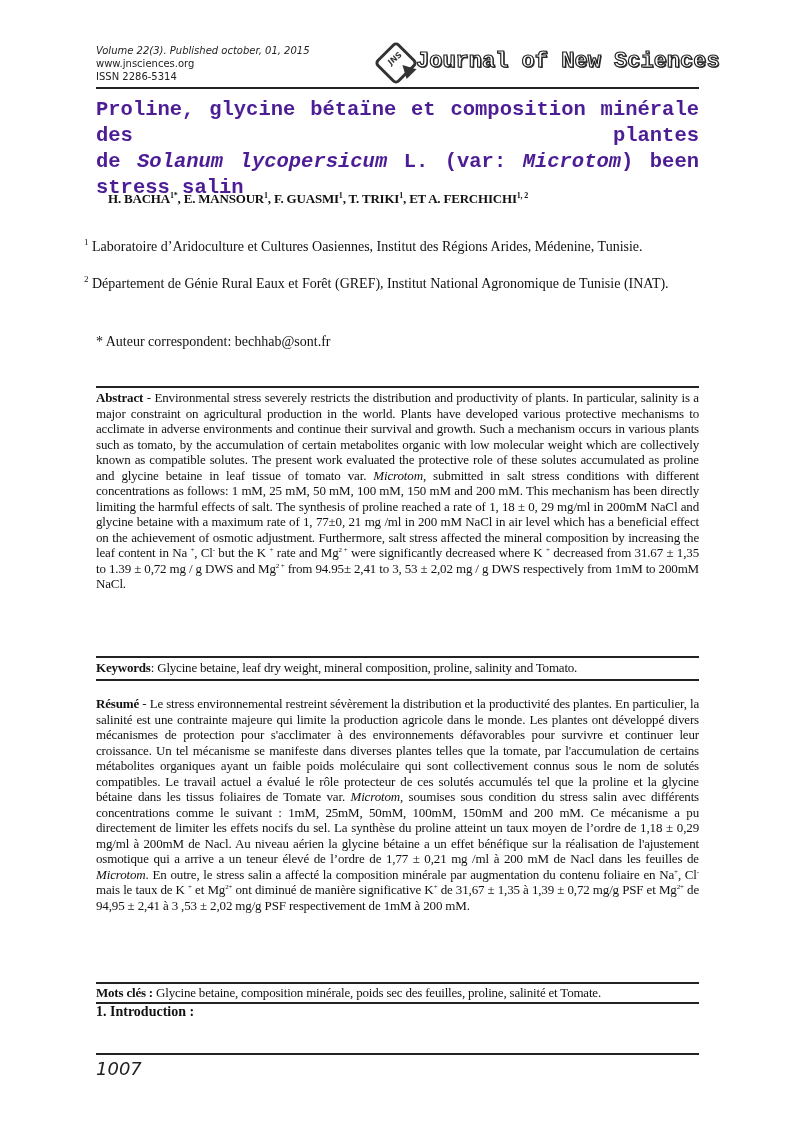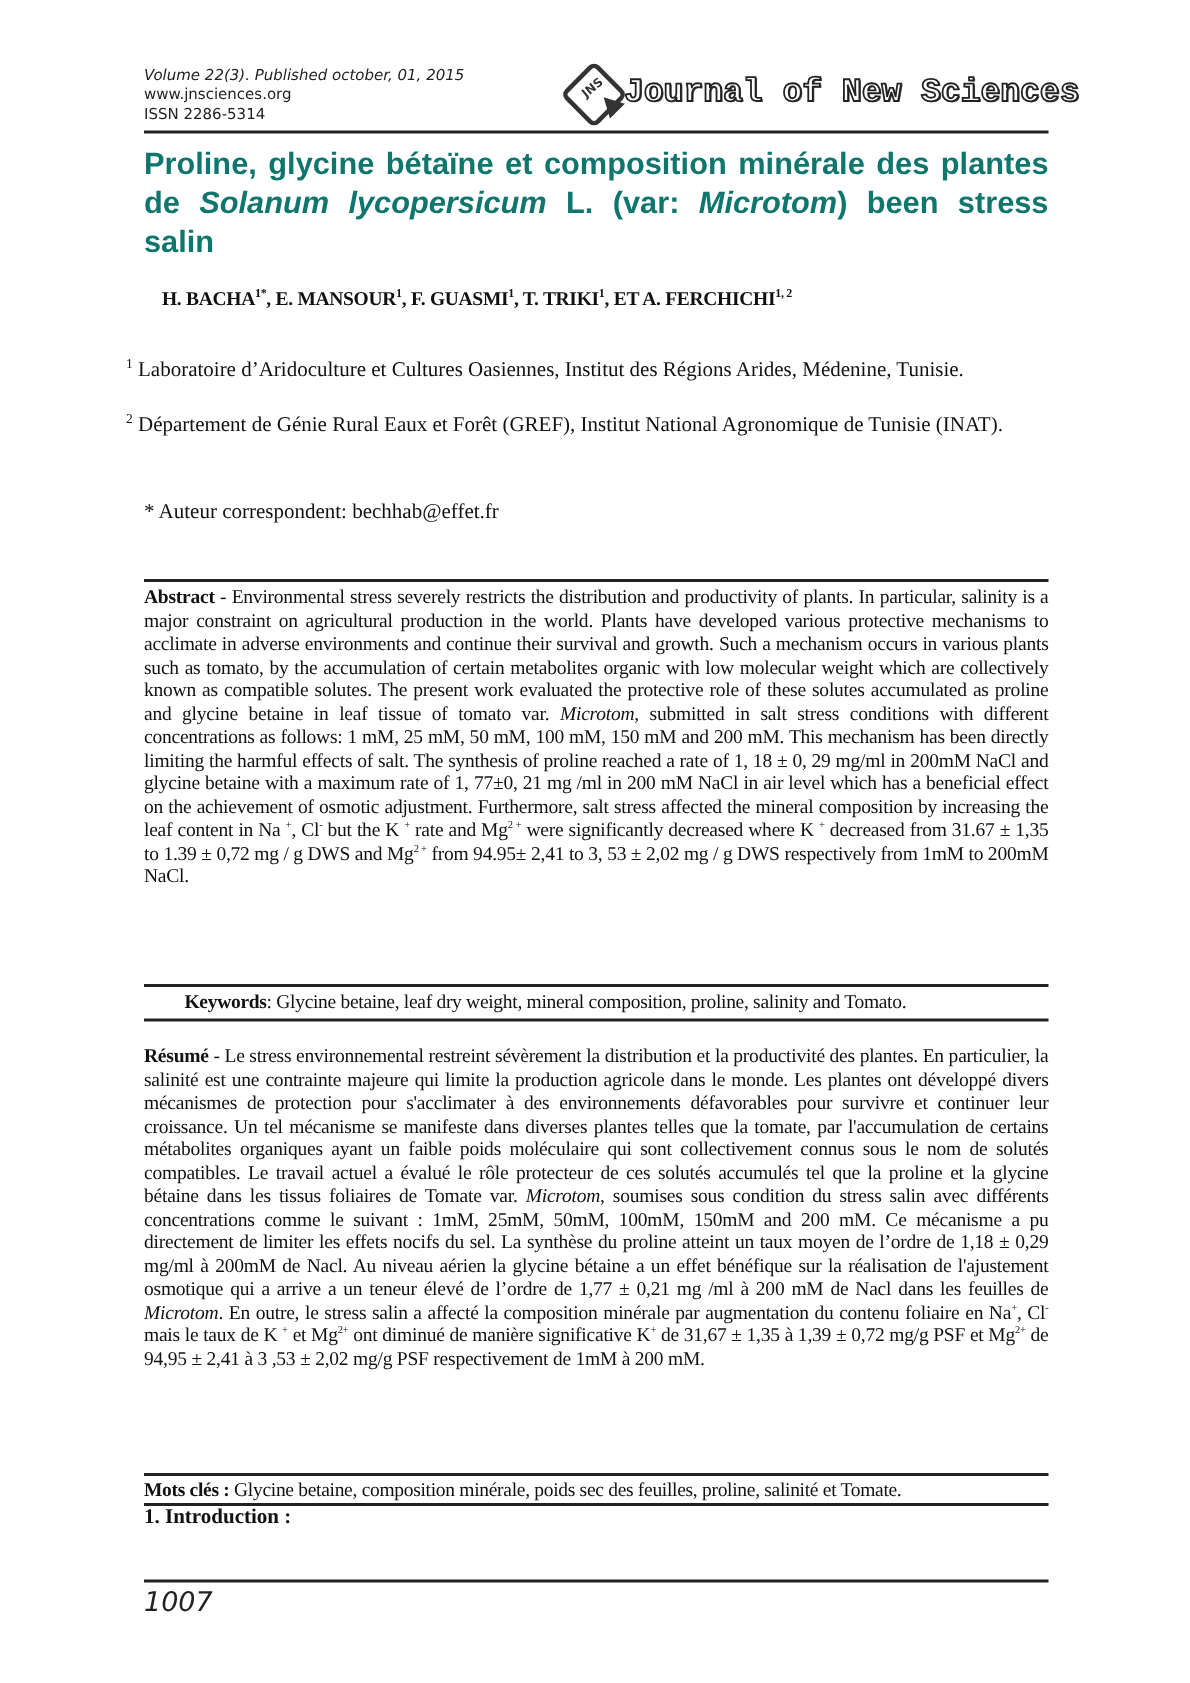--- a/index.html
+++ b/index.html
@@ -6,21 +6,21 @@
   body { width: 793px; height: 1122px; position: relative; overflow: hidden; color: #111; }
   .hdr-meta { position: absolute; left: 96px; top: 44px; font-family: "DejaVu Sans", sans-serif; font-size: 10px; line-height: 13px; color: #222; }
   .hdr-meta .vol { font-style: italic; }
   .logo { position: absolute; left: 374px; top: 40px; height: 42px; display: flex; align-items: center; }
   .logo-mark { width: 40px; height: 40px; position: relative; }
   .logo-mark .diamond { position: absolute; left: 6px; top: 6px; width: 26px; height: 26px; border: 3px solid #333; border-radius: 5px; transform: rotate(45deg); background: #fff; }
   .logo-mark .jns { position: absolute; left: 8px; top: 13px; width: 26px; text-align: center; font-family: "DejaVu Sans", sans-serif; font-size: 8px; font-weight: bold; transform: rotate(-40deg); color: #333; }
   .logo-mark .cursor { position: absolute; left: 26px; top: 22px; width: 0; height: 0; border-left: 7px solid transparent; border-right: 7px solid transparent; border-bottom: 13px solid #333; transform: rotate(-45deg); }
   .logo-text { font-family: Liberation Mono, monospace; font-weight: bold; font-size: 22px; color: #fff; -webkit-text-stroke: 1.2px #222; text-shadow: 1px 1px 0 #444; letter-spacing: 0px; margin-left: 2px; }
   .rule { position: absolute; left: 96px; width: 603px; background: #222; }
-  .title { position: absolute; left: 96px; top: 97px; width: 603px; font-family: Liberation Sans, sans-serif; font-weight: bold; font-size: 20.5px; line-height: 26px; text-align: justify; text-align-last: left; color: #0f766e; }
+  .title { position: absolute; left: 96px; top: 97px; width: 603px; font-family: Liberation Mono, monospace; font-weight: bold; font-size: 20.5px; line-height: 26px; text-align: justify; text-align-last: left; color: #4c1d95; }
   .title .t1 { text-align-last: justify; display: block; }
   .authors { position: absolute; left: 108px; top: 191px; font-family: "Liberation Serif", serif; font-weight: bold; font-size: 13px; letter-spacing: -0.2px; }
   .authors sup { font-size: 8px; }
   .affil { position: absolute; left: 84px; width: 603px; font-family: "Liberation Serif", serif; font-size: 14px; line-height: 19px; text-align: justify; }
   .affil sup { font-size: 9px; }
   .corr { position: absolute; left: 96px; top: 334px; font-family: "Liberation Serif", serif; font-size: 14px; }
   .para { position: absolute; left: 96px; width: 603px; font-family: "Liberation Serif", serif; font-size: 13px; line-height: 15.5px; text-align: justify; letter-spacing: -0.15px; }
   .para b { font-weight: bold; }
   .para sup { font-size: 7px; line-height: 0; }
   .kw { position: absolute; left: 96px; width: 603px; font-family: "Liberation Serif", serif; font-size: 13px; line-height: 16px; letter-spacing: -0.2px; }
@@ -53,27 +53,27 @@
   <span>de </span><i>Solanum lycopersicum</i><span> L. (var: </span><i>Microtom</i><span>) been stress salin</span>
 </div>
 
 <div class="authors">
   <span><span>H. BACHA</span><sup>1*</sup><span>, </span></span><span><span>E. MANSOUR</span><sup>1</sup><span>, </span></span><span><span>F. GUASMI</span><sup>1</sup><span>, </span></span><span><span>T. TRIKI</span><sup>1</sup><span>, </span></span><span><span>ET A. FERCHICHI</span><sup>1, 2</sup></span>
 </div>
 
 <div class="affil" style="top:233px;"><sup>1</sup><span> Laboratoire d’Aridoculture et Cultures Oasiennes, Institut des Régions Arides, Médenine, Tunisie.</span></div>
 <div class="affil" style="top:270px;"><sup>2</sup><span> Département de Génie Rural Eaux et Forêt (GREF), Institut National Agronomique de Tunisie (INAT).</span></div>
 
-<div class="corr">* Auteur correspondent: bechhab@effet.fr</div>
+<div class="corr">* Auteur correspondent: bechhab@sont.fr</div>
 
 <div class="rule" style="top:386px;height:2px;"></div>
 <div class="para" style="top:390px;"><b>Abstract</b><span> - Environmental stress severely restricts the distribution and productivity of plants. In particular, salinity is a major constraint on agricultural production in the world. Plants have developed various protective mechanisms to acclimate in adverse environments and continue their survival and growth. Such a mechanism occurs in various plants such as tomato, by the accumulation of certain metabolites organic with low molecular weight which are collectively known as compatible solutes. The present work evaluated the protective role of these solutes accumulated as proline and glycine betaine in leaf tissue of tomato var. </span><i>Microtom</i><span>, submitted in salt stress conditions with different concentrations as follows: 1 mM, 25 mM, 50 mM, 100 mM, 150 mM and 200 mM. This mechanism has been directly limiting the harmful effects of salt. The synthesis of proline reached a rate of 1, 18 ± 0, 29 mg/ml in 200mM NaCl and glycine betaine with a maximum rate of 1, 77±0, 21 mg /ml in 200 mM NaCl in air level which has a beneficial effect on the achievement of osmotic adjustment. Furthermore, salt stress affected the mineral composition by increasing the leaf content  in Na </span><sup>+</sup><span>, Cl</span><sup>-</sup><span> but the K </span><sup>+</sup><span> rate and Mg</span><sup>2 +</sup><span> were significantly decreased where K </span><sup>+</sup><span> decreased from 31.67 ± 1,35 to 1.39 ± 0,72 mg / g DWS and Mg</span><sup>2 +</sup><span> from 94.95± 2,41 to 3, 53 ± 2,02 mg / g DWS respectively from 1mM to 200mM NaCl.</span></div>
 
 <div class="rule" style="top:656px;height:2px;"></div>
-<div class="kw" style="top:660px;margin-left:27px;"><b>Keywords</b><span>: Glycine betaine, leaf dry weight, mineral composition, proline, salinity and Tomato.</span></div>
+<div class="kw" style="top:660px;"><b>Keywords</b><span>: Glycine betaine, leaf dry weight, mineral composition, proline, salinity and Tomato.</span></div>
 <div class="rule" style="top:679px;height:2px;"></div>
 
 <div class="para" style="top:696px;"><b>Résumé</b><span> - Le stress environnemental restreint sévèrement la distribution et la productivité des plantes. En particulier, la salinité est une contrainte majeure qui limite la production agricole dans le monde. Les plantes ont développé divers mécanismes de protection pour s'acclimater à des environnements défavorables pour survivre et continuer leur croissance. Un tel mécanisme se manifeste dans diverses plantes telles que la tomate, par l'accumulation de certains  métabolites organiques ayant un  faible poids moléculaire qui sont collectivement connus sous le nom de solutés compatibles. Le travail actuel a évalué le rôle protecteur de ces solutés accumulés tel que la proline et la glycine bétaine dans les tissus foliaires de Tomate var. </span><i>Microtom</i><span>,  soumises sous condition du stress salin avec différents concentrations comme le suivant : 1mM, 25mM, 50mM, 100mM, 150mM and 200 mM. Ce mécanisme a pu directement de limiter les effets nocifs du sel. La synthèse du proline atteint un taux moyen de l’ordre de 1,18 ± 0,29 mg/ml à 200mM de Nacl.  Au niveau aérien la glycine bétaine a un effet bénéfique sur la réalisation de l'ajustement osmotique qui a arrive a un teneur élevé de l’ordre de 1,77 ± 0,21 mg /ml à 200 mM de Nacl dans les feuilles de </span><i>Microtom</i><span>. En outre,  le stress salin a affecté la composition minérale par augmentation du contenu foliaire en  Na</span><sup>+</sup><span>, Cl</span><sup>-</sup><span> mais le taux de  K </span><sup>+</sup><span> et Mg</span><sup>2+</sup><span> ont diminué de manière significative  K</span><sup>+</sup><span> de 31,67 ± 1,35 à  1,39  ± 0,72 mg/g PSF et Mg</span><sup>2+</sup><span> de 94,95 ± 2,41 à  3 ,53 ± 2,02 mg/g PSF respectivement de 1mM à 200 mM.</span></div>
 
 <div class="rule" style="top:982px;height:2px;"></div>
 <div class="kw" style="top:985px;"><b>Mots clés :</b><span> Glycine betaine, composition  minérale, poids sec des feuilles, proline,  salinité et  Tomate.</span></div>
 <div class="rule" style="top:1002px;height:2px;"></div>
 
 <div class="intro">1.  Introduction :</div>
 

